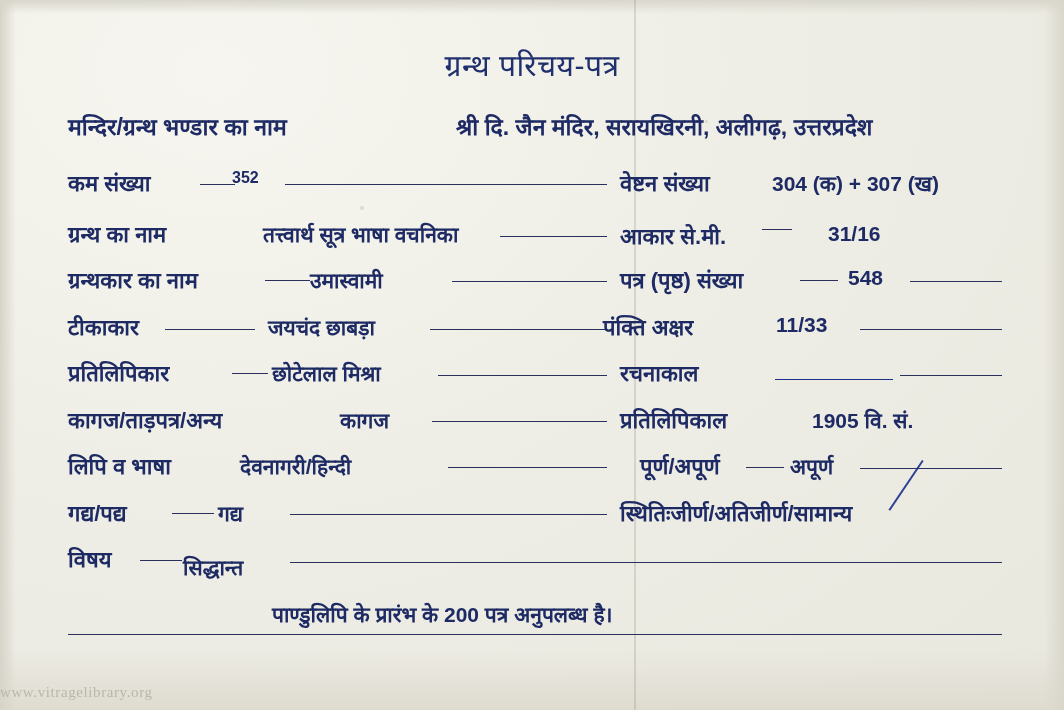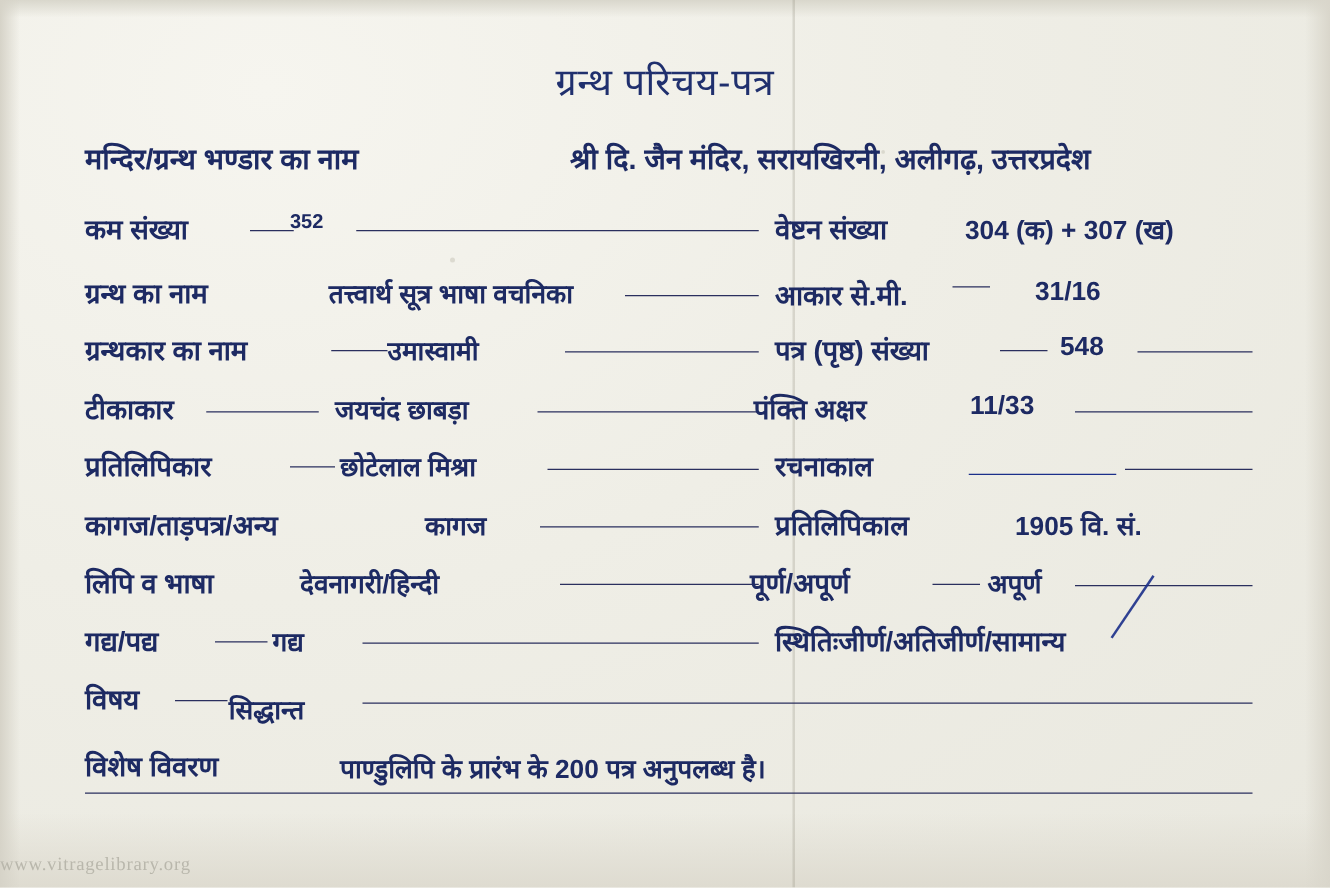--- a/index.html
+++ b/index.html
@@ -166,26 +166,25 @@
   <div class="row" style="left:776px; top:313px; font-size:21px;">11/33</div>
   <div class="rule" style="left:860px; top:329px; width:142px;"></div>
 
   <div class="row" style="left:620px; top:357px;">रचनाकाल</div>
   <div class="rule blue" style="left:775px; top:379px; width:118px;"></div>
   <div class="rule" style="left:900px; top:375px; width:102px;"></div>
 
   <div class="row" style="left:620px; top:404px;">प्रतिलिपिकाल</div>
   <div class="row" style="left:812px; top:406px; font-size:21px;text-align:center;">1905 वि. सं.</div>
 
-  <div class="row" style="left:600px; top:450px;text-align:center;">पूर्ण/अपूर्ण</div>
+  <div class="row" style="left:640px; top:450px;text-align:center;">पूर्ण/अपूर्ण</div>
   <div class="row" style="left:790px; top:452px; font-size:21px;">अपूर्ण</div>
   <div class="rule" style="left:746px; top:467px; width:38px;"></div>
   <div class="rule" style="left:860px; top:468px; width:142px;"></div>
 
   <div class="row" style="left:620px; top:497px;">स्थितिःजीर्ण/अतिजीर्ण/सामान्य</div>
   <div class="slash" style="left:922px; top:460px;"></div>
 
-  <div class="row" style="left:68px; top:597px;">विशेष विवरण</div>
   <div class="row" style="left:272px; top:600px; font-size:21px;">पाण्डुलिपि के प्रारंभ के 200 पत्र अनुपलब्ध है।</div>
   <div class="rule" style="left:68px; top:634px; width:934px;"></div>
 
   <div class="watermark">www.vitragelibrary.org</div>
 </div>
 
 </body></html>

